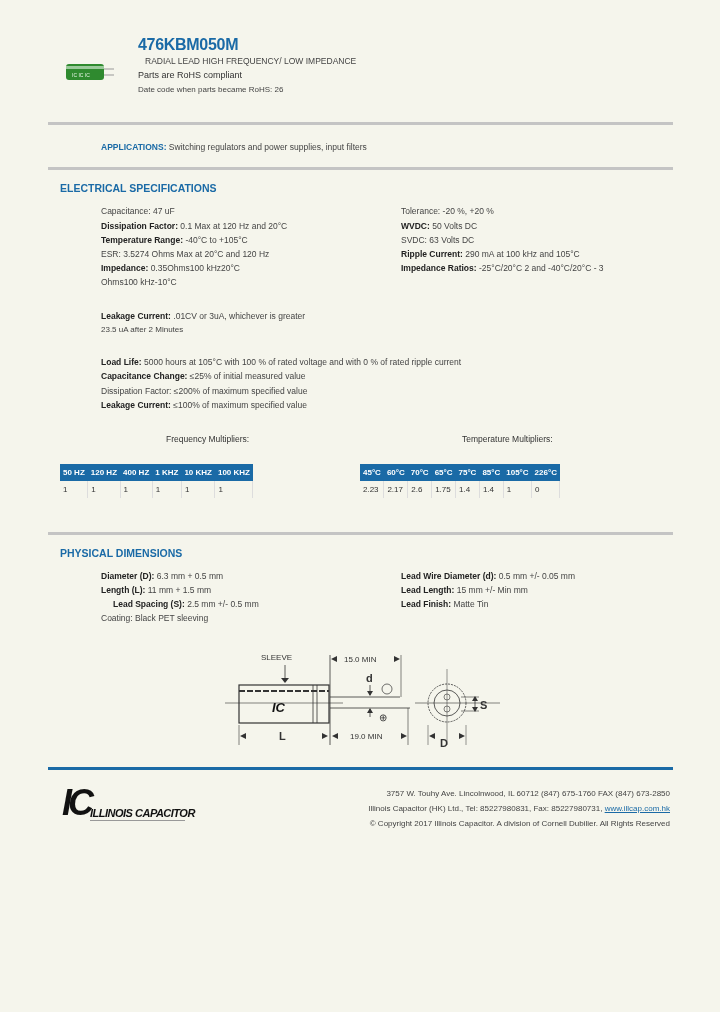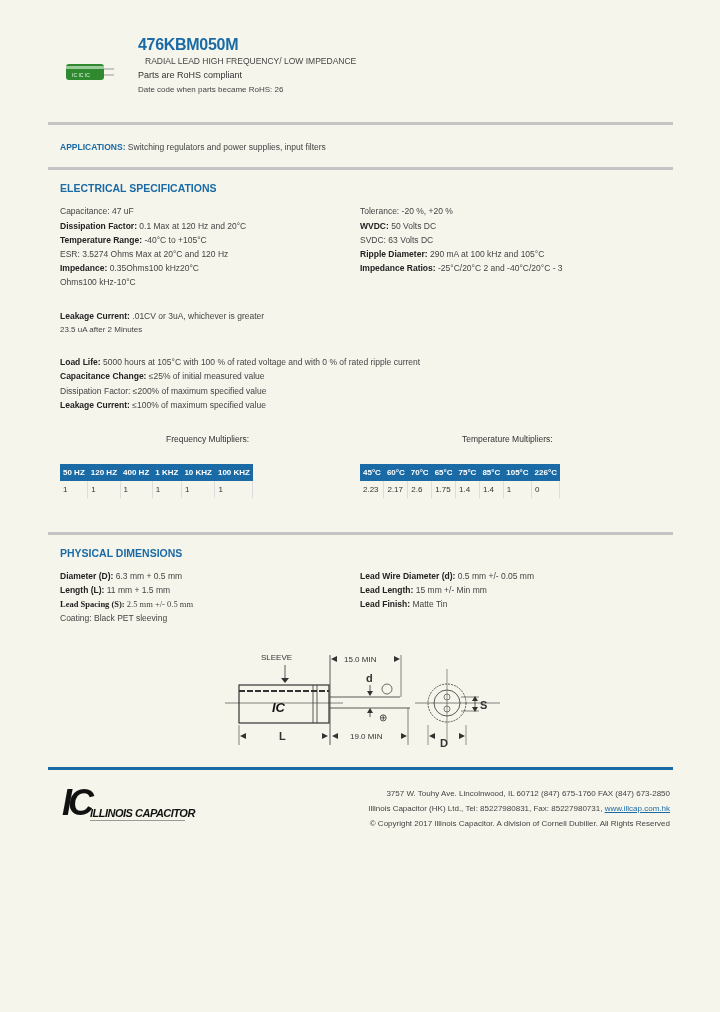--- a/index.html
+++ b/index.html
@@ -6,21 +6,21 @@
   html, body { width: 720px; height: 1012px; background: #f5f5ec; }
   body { font-family: "Liberation Sans", sans-serif; color: #333; font-size: 8.5px; position: relative; overflow: hidden; }
   .abs { position: absolute; }
   .blue { color: #1a6aa6; }
   .bold { font-weight: bold; }
   .title { left: 138px; top: 36px; font-size: 16px; font-weight: bold; color: #1a6aa6; letter-spacing: -0.3px; }
   .sub { left: 138px; font-size: 8.5px; color: #444; }
   .hr-gray { left: 48px; width: 625px; height: 3px; background: #c4c4c4; }
   .hr-blue { left: 48px; width: 625px; height: 3px; background: #1a6aa6; }
   .section-title { left: 60px; font-size: 10.5px; font-weight: bold; color: #1a6aa6; }
-  .line { position: absolute; font-size: 8.5px; color: #444; white-space: nowrap; }
+  .line { position: absolute; font-size: 8.5px; color: #444; white-space: nowrap; margin-left: 41px; }
   .line b { color: #222; }
   .cap-img { left: 66px; top: 62px; width: 48px; height: 20px; }
   table.mult { position: absolute; border-collapse: collapse; font-size: 8px; }
   table.mult th { background: #1a6aa6; color: #fff; font-weight: bold; padding: 4px 3px; text-align: center; white-space: nowrap; }
   table.mult td { padding: 4px 3px; color: #333; border-right: 1px solid #ddd; }
   .mult-label { font-size: 8.5px; color: #333; }
   .footer-line { position: absolute; font-size: 8px; color: #444; white-space: nowrap; text-align: left; }
   .footer-line a { color: #1a6aa6; text-decoration: underline; }
 </style>
 </head>
@@ -52,21 +52,21 @@
 <div class="line" style="left:60px; top:206px;"><span>Capacitance:</span> <span>47 uF</span></div>
 <div class="line" style="left:60px; top:221px;"><b>Dissipation Factor:</b> <span>0.1 Max at 120 Hz and 20°C</span></div>
 <div class="line" style="left:60px; top:235px;"><b>Temperature Range:</b> <span>-40°C to +105°C</span></div>
 <div class="line" style="left:60px; top:249px;"><span>ESR:</span> <span>3.5274 Ohms Max at 20°C and 120 Hz</span></div>
 <div class="line" style="left:60px; top:263px;"><b>Impedance:</b> <span>0.35Ohms100 kHz20°C</span></div>
 <div class="line" style="left:60px; top:277px;"><span>Ohms100 kHz-10°C</span></div>
 
 <div class="line" style="left:360px; top:206px;"><span>Tolerance:</span> <span>-20 %, +20 %</span></div>
 <div class="line" style="left:360px; top:221px;"><b>WVDC:</b> <span>50 Volts DC</span></div>
 <div class="line" style="left:360px; top:235px;"><span>SVDC:</span> <span>63 Volts DC</span></div>
-<div class="line" style="left:360px; top:249px;"><b>Ripple Diameter:</b> <span>290 mA at 100 kHz and 105°C</span></div>
+<div class="line" style="left:360px; top:249px;"><b>Ripple Current:</b> <span>290 mA at 100 kHz and 105°C</span></div>
 <div class="line" style="left:360px; top:263px;"><b>Impedance Ratios:</b> <span>-25°C/20°C 2 and -40°C/20°C - 3</span></div>
 
 <div class="line" style="left:60px; top:311px;"><b>Leakage Current:</b> <span>.01CV or 3uA, whichever is greater</span></div>
 <div class="line" style="left:60px; top:325px; font-size:8px;">23.5 uA after 2 Minutes</div>
 
 <div class="line" style="left:60px; top:357px;"><b>Load Life:</b> <span>5000 hours at 105°C with 100 % of rated voltage and with 0 % of rated ripple current</span></div>
 <div class="line" style="left:60px; top:371px;"><b>Capacitance Change:</b> <span>≤25% of initial measured value</span></div>
 <div class="line" style="left:60px; top:386px;"><span>Dissipation Factor:</span> <span>≤200% of maximum specified value</span></div>
 <div class="line" style="left:60px; top:400px;"><b>Leakage Current:</b> <span>≤100% of maximum specified value</span></div>
 
@@ -117,21 +117,21 @@
   </tr>
 </tbody>
   </table>
 
 <div class="abs hr-gray" style="top:532px;"></div>
 
 <div class="abs section-title" style="top:547px;">PHYSICAL DIMENSIONS</div>
 
 <div class="line" style="left:60px; top:571px;"><b>Diameter (D):</b> <span>6.3 mm + 0.5 mm</span></div>
 <div class="line" style="left:60px; top:585px;"><b>Length (L):</b> <span>11 mm + 1.5 mm</span></div>
-<div class="line" style="left:60px; top:599px;font-family:Liberation Serif, serif;"><b>Lead Spacing (S):</b> <span>2.5 mm +/- 0.5 mm</span></div>
+<div class="line" style="left:72px; top:599px;"><b>Lead Spacing (S):</b> <span>2.5 mm +/- 0.5 mm</span></div>
 <div class="line" style="left:60px; top:613px;"><span>Coating:</span> <span>Black PET sleeving</span></div>
 
 <div class="line" style="left:360px; top:571px;"><b>Lead Wire Diameter (d):</b> <span>0.5 mm +/- 0.05 mm</span></div>
 <div class="line" style="left:360px; top:585px;"><b>Lead Length:</b> <span>15 mm +/- Min mm</span></div>
 <div class="line" style="left:360px; top:599px;"><b>Lead Finish:</b> <span>Matte Tin</span></div>
 
 <svg class="abs" style="left:225px; top:645px;" width="280" height="105" viewBox="0 0 280 105" font-family="Liberation Sans, sans-serif">
   <text x="36" y="15" font-size="8" fill="#333">SLEEVE</text>
   <polygon x="0" points="56,33 60,38 64,33" fill="#333"></polygon>
   <line x1="60" y1="20" x2="60" y2="33" stroke="#333" stroke-width="0.8"></line>

